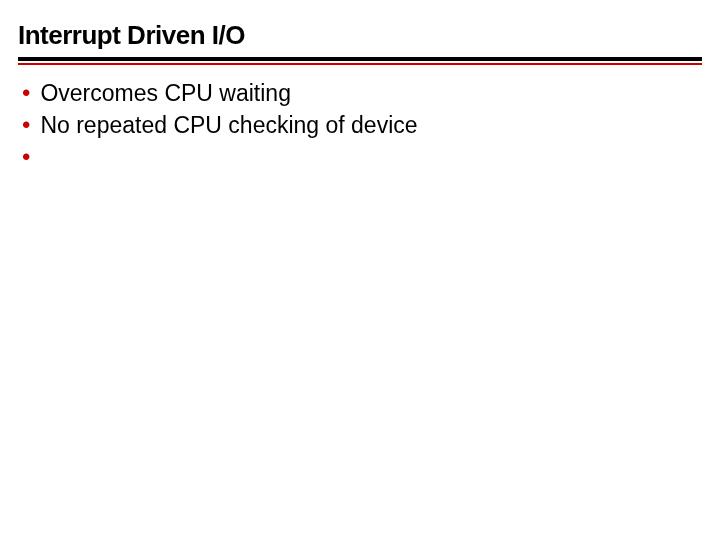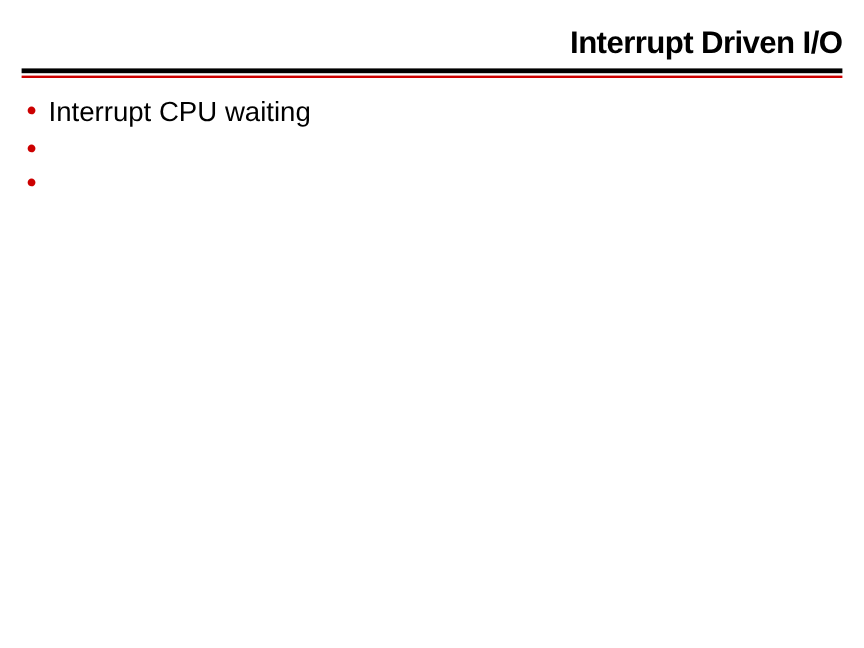--- a/index.html
+++ b/index.html
@@ -10,21 +10,20 @@
     body {
       width: 720px;
       height: 540px;
       background: #ffffff;
       font-family: Verdana, Geneva, sans-serif;
       position: relative;
       overflow: hidden;
     }
     .slide {
       padding: 20px 18px;
-      text-align: right;
     }
     .title {
       font-size: 26px;
       font-weight: 900;
       color: #000000;
       font-family: Verdana, Arial, sans-serif;
       letter-spacing: -0.5px;
       padding-bottom: 6px;
     }
     .title-underline {
@@ -64,22 +63,23 @@
 </head>
 <body>
 
 <div class="slide">
   <h1 class="title">Interrupt Driven I/O</h1>
   <div class="title-underline"></div>
   <div class="title-redline"></div>
   <ul class="bullet-list">
     <li class="bullet-item">
       <span class="bullet-dot">•</span>
-      <span class="bullet-text">Interrupt CPU waiting</span>
+      <span class="bullet-text">Overcomes CPU waiting</span>
     </li>
     <li class="bullet-item">
       <span class="bullet-dot">•</span>
+      <span class="bullet-text">No repeated CPU checking of device</span>
     </li>
     <li class="bullet-item">
       <span class="bullet-dot">•</span>
     </li>
   </ul>
 </div>
 
 </body></html>

